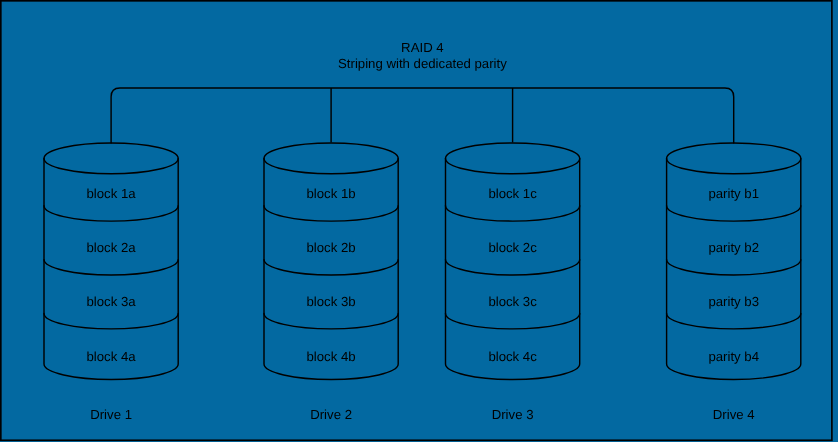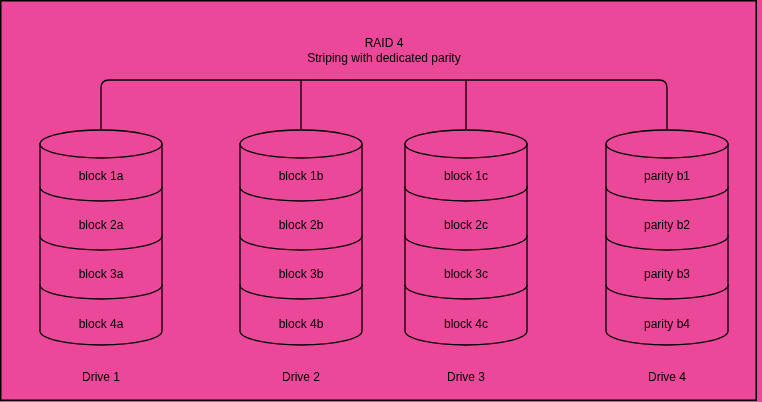--- a/index.html
+++ b/index.html
@@ -4,21 +4,21 @@
 <style>
   html, body {
     margin: 0;
     padding: 0;
     background: #ffffff;
   }
   .canvas {
     position: relative;
     width: 762px;
     height: 402px;
-    background: #ec4899;
+    background: #0369a1;
     font-family: "Liberation Sans", sans-serif;
   }
   svg { display: block; }
   .shape {
     fill: none;
     stroke-width: 1.3;
     stroke-linecap: round;
   }
   .frame {
     fill: none;

